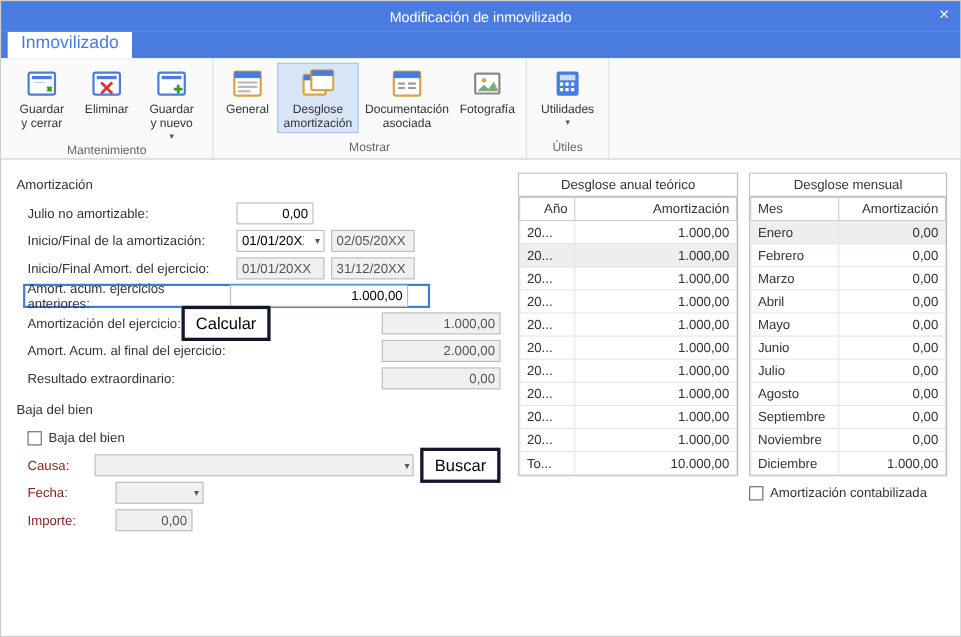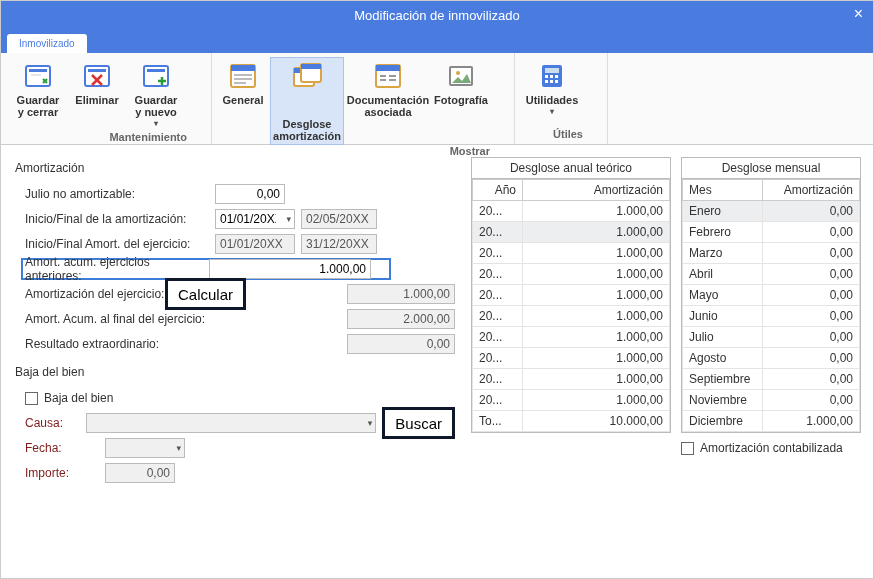--- a/index.html
+++ b/index.html
@@ -1,27 +1,27 @@
 <!DOCTYPE html>
 <html><head>
 <meta charset="utf-8">
 <style>
   * { box-sizing: border-box; font-family: "Segoe UI", Tahoma, sans-serif; }
   body { margin: 0; background: #fff; font-size: 12px; color: #333; }
   .window { width: 874px; height: 579px; position: relative; background: #fff; border: 1px solid #ccc; }
   .titlebar { height: 28px; background: #4a7ce0; color: #fff; display: flex; align-items: center; justify-content: center; position: relative; font-size: 13px; }
   .titlebar .close { position: absolute; right: 10px; top: 4px; font-size: 16px; cursor: pointer; }
   .tabstrip { height: 24px; background: #4a7ce0; display: flex; align-items: flex-end; padding-left: 6px; }
-  .tab { background: #fff; color: #4a7ce0; padding: 4px 12px; border-radius: 3px 3px 0 0; font-size: 10px; cursor: pointer; }
+  .tab { background: #fff; color: #4a7ce0; padding: 4px 12px; border-radius: 3px 3px 0 0; font-size: 16px; cursor: pointer; }
   .ribbon { display: flex; border-bottom: 1px solid #ccc; background: #fafafa; height: 92px; }
-  .ribgroup { border-right: 1px solid #ddd; padding: 4px 24px 2px 6px; display: flex; flex-direction: column; align-items: flex-end; font-weight: bold; }
+  .ribgroup { border-right: 1px solid #ddd; padding: 4px 6px 2px 6px; display: flex; flex-direction: column; align-items: center; }
   .ribgroup .btns { display: flex; gap: 2px; }
   .ribgroup .glabel { font-size: 11px; color: #666; text-align: center; margin-top: auto; padding-bottom: 2px; }
   .rbtn { display: flex; flex-direction: column; align-items: center; width: 62px; padding: 2px 2px; cursor: pointer; border: 1px solid transparent; }
-  .rbtn.active { background: #d8e4f7; border: 1px solid #a8c2ea; gap: 24px; }
+  .rbtn.active { background: #d8e4f7; border: 1px solid #a8c2ea; }
   .rbtn .ricon { width: 32px; height: 32px; display: flex; align-items: center; justify-content: center; margin-bottom: 2px; }
   .rbtn .rlabel { font-size: 11px; text-align: center; line-height: 12px; color: #333; }
   .rbtn .drop { font-size: 8px; color: #555; margin-top: 1px; }
   svg { display: block; }
   .content { padding: 12px 14px; display: flex; gap: 16px; }
   .leftcol { width: 440px; }
   .section-title { font-size: 12px; color: #333; margin: 4px 0 8px 0; }
   .formrow { display: flex; align-items: center; margin: 3px 0; height: 22px; }
   .formrow .lbl { width: 190px; font-size: 12px; color: #333; }
   .formrow .lbl.dim { color: #7f1d1d; }

